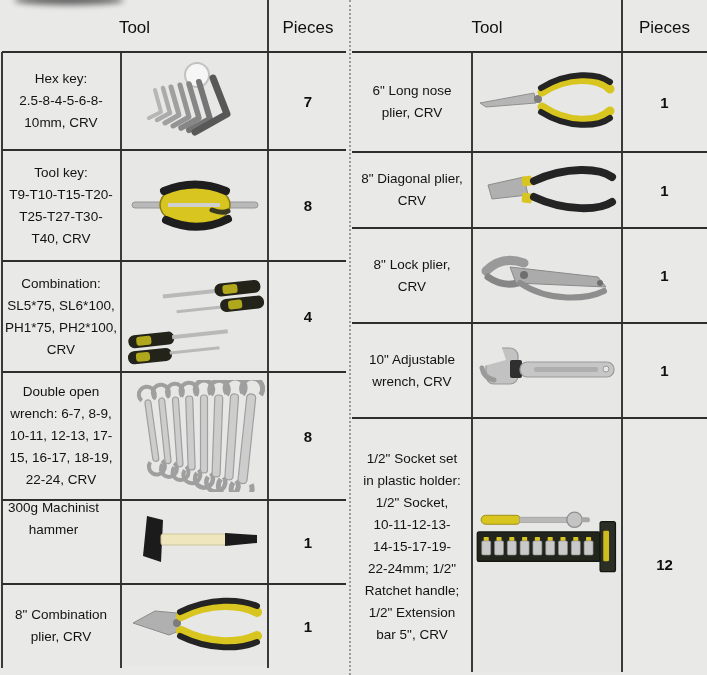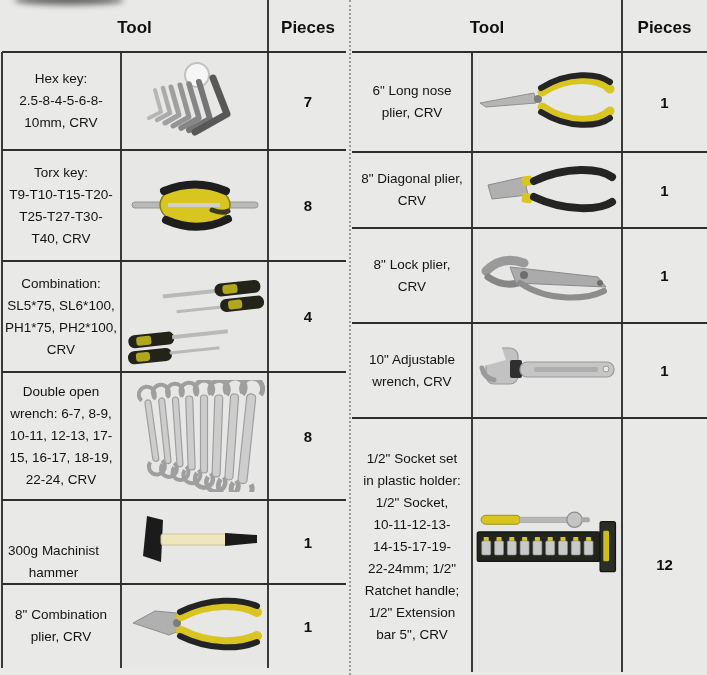--- a/index.html
+++ b/index.html
@@ -3,21 +3,21 @@
 <meta charset="utf-8">
 <style>
   html,body{margin:0;padding:0;}
   body{font-family:"Liberation Sans", sans-serif; background:#e9e9e8;}
   .stage{position:relative;width:707px;height:675px;background:#e9e9e8;overflow:hidden;}
   .hline{position:absolute;height:2px;background:#2e2e2e;}
   .vline{position:absolute;width:1.5px;background:#3a3a3a;}
   .dotted{position:absolute;width:0;border-left:2px dotted #9b9b9b;}
   .cell{position:absolute;display:flex;align-items:center;justify-content:center;text-align:center;}
   .tooltext{font-size:13.5px;line-height:22px;color:#131313;white-space:pre-line;}
-  .header{font-size:17px;font-weight:bold;color:#101010;}
+  .header{font-size:17px;font-weight:normal;color:#101010;}
   .pieces{font-size:15px;font-weight:bold;color:#101010;}
   .imgcell{background:#e7e7e6;}
   .artifact{position:absolute;left:14px;top:-5px;width:110px;height:10px;background:#4a4a4a;border-radius:50%;filter:blur(3px);opacity:.85;}
 </style>
 </head>
 <body>
 
 <div class="stage">
 
   <div class="artifact"></div>
@@ -57,21 +57,21 @@
         <path d="M38,27 L46,55 L32,63" stroke="#a0a0a0" stroke-width="5"></path>
         <path d="M47,25 L56,57 L40,66" stroke="#949494" stroke-width="5"></path>
         <path d="M56,24 L66,58 L48,68" stroke="#868686" stroke-width="5.5"></path>
         <path d="M66,22 L77,59 L56,70" stroke="#757575" stroke-width="6"></path>
         <path d="M80,18 L94,54 L62,72" stroke="#585858" stroke-width="7"></path>
       </g>
     </svg>
   </div>
   <div class="cell pieces" style="left:268px;top:52px;width:80px;height:98px">7</div>
 
-  <div class="cell tooltext" style="left:2px;top:150px;width:118px;height:111px">Torx key:
+  <div class="cell tooltext" style="left:2px;top:150px;width:118px;height:111px">Tool key:
 T9-T10-T15-T20-
 T25-T27-T30-
 T40, CRV</div>
   <div class="cell imgcell" style="left:122px;top:151px;width:145px;height:109px">
     <svg width="134" height="72" viewBox="0 0 134 72">
       <rect x="4" y="32" width="126" height="6" rx="3" fill="#b9b9b9" stroke="#979797" stroke-width="1"></rect>
       <ellipse cx="67" cy="35" rx="35" ry="21" fill="#d8c51f" stroke="#8a7d12" stroke-width="1.5"></ellipse>
       <path d="M36,21 Q67,8 98,21" stroke="#1e1e1e" stroke-width="8" fill="none" stroke-linecap="round"></path>
       <path d="M38,50 Q70,64 100,49" stroke="#1e1e1e" stroke-width="8" fill="none" stroke-linecap="round"></path>
       <rect x="40" y="33" width="52" height="4" fill="#cfcfcf"></rect>
@@ -152,21 +152,21 @@
         <g transform="translate(127,10) rotate(6)">
             <rect x="-4.5" y="4" width="9" height="90" rx="4"></rect>
             <path d="M-9,4 A10.5 10.5 0 1 1 9,4" fill="none" stroke-width="5"></path>
             <path d="M9,94 A10.5 10.5 0 1 1 -9,94" fill="none" stroke-width="5"></path>
           </g>
       </g>
     </svg>
   </div>
   <div class="cell pieces" style="left:268px;top:372px;width:80px;height:128px">8</div>
 
-  <div class="cell tooltext" style="left:2px;top:520px;width:103px;height:84px">300g Machinist
+  <div class="cell tooltext" style="left:2px;top:477px;width:103px;height:84px">300g Machinist
 hammer</div>
   <div class="cell imgcell" style="left:122px;top:501px;width:145px;height:81px">
     <svg width="140" height="64" viewBox="0 0 140 64">
       <polygon points="22,6 38,10 36,52 18,46" fill="#1b1b1b"></polygon>
       <rect x="36" y="24" width="72" height="11" rx="2" fill="#efe6bd" stroke="#cfc49a" stroke-width="1"></rect>
       <polygon points="100,23 132,25 132,33 100,36" fill="#1b1b1b"></polygon>
     </svg>
   </div>
   <div class="cell pieces" style="left:268px;top:500px;width:80px;height:84px">1</div>
 

